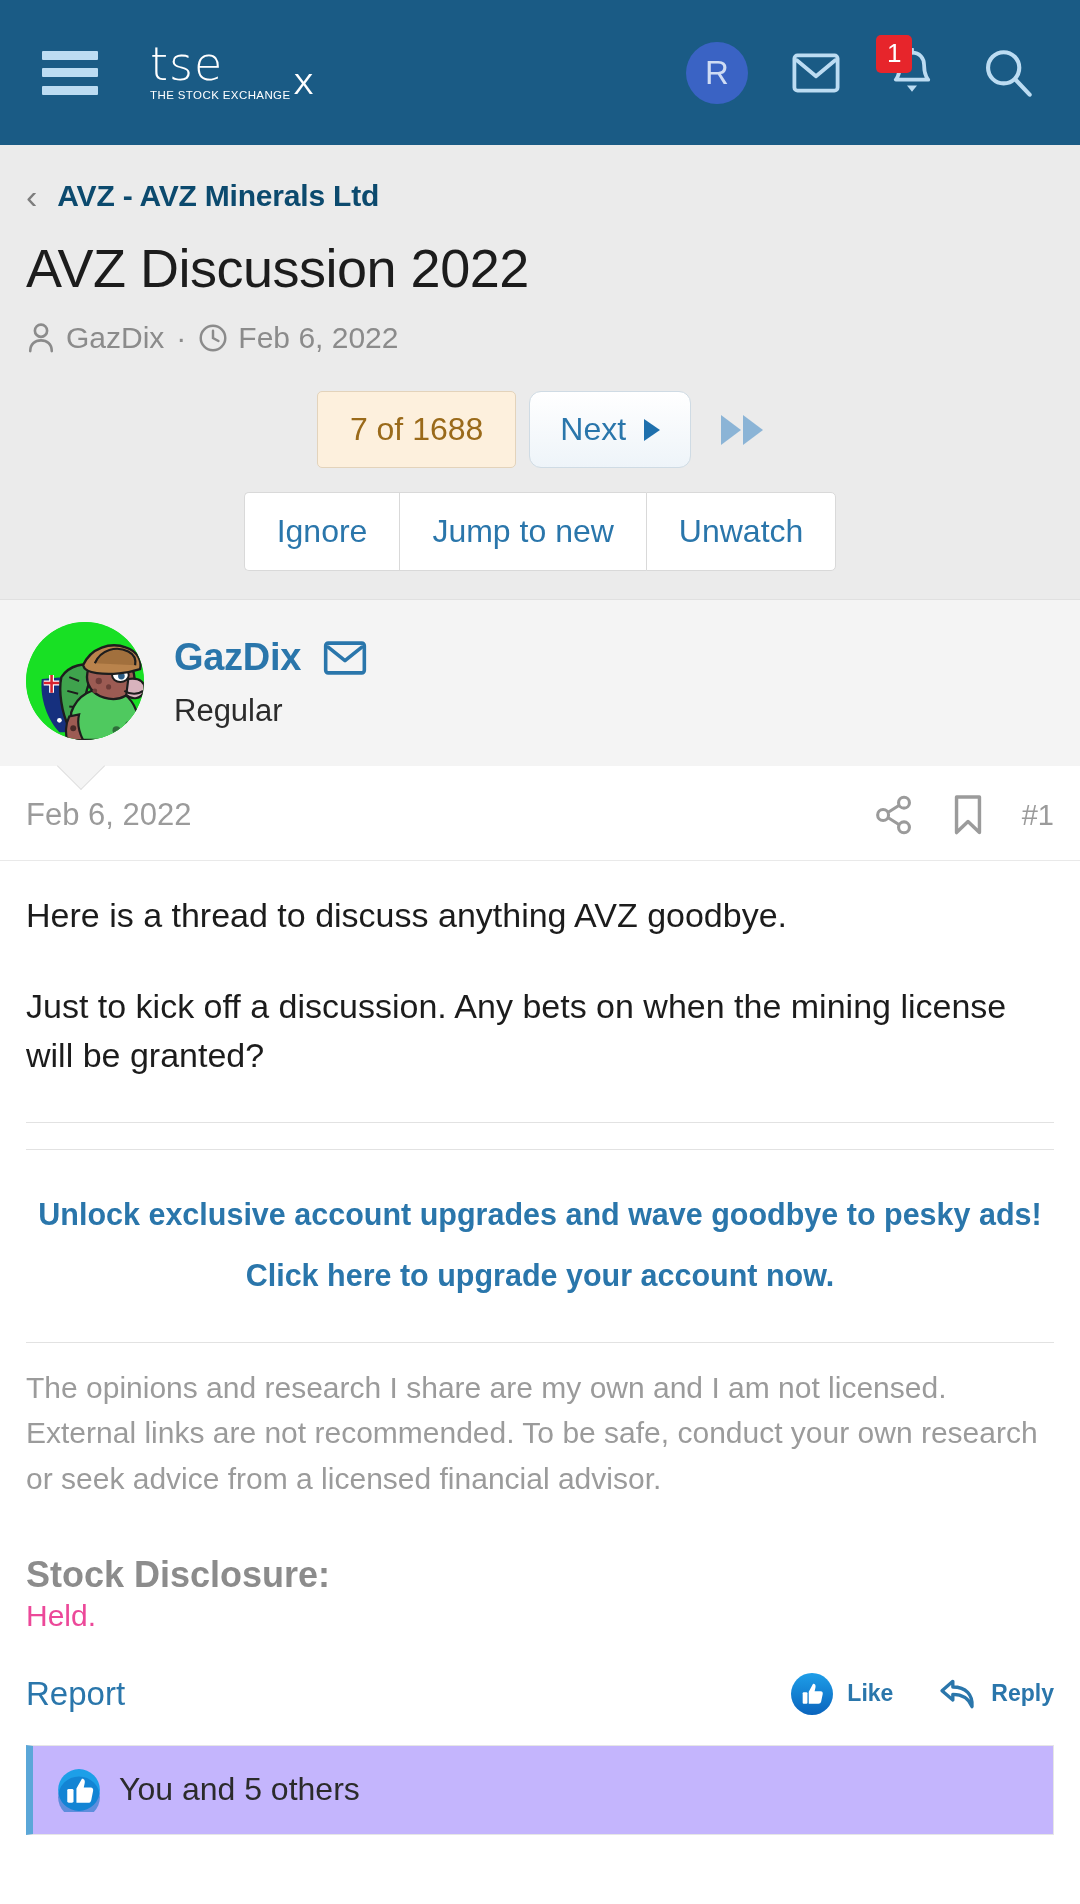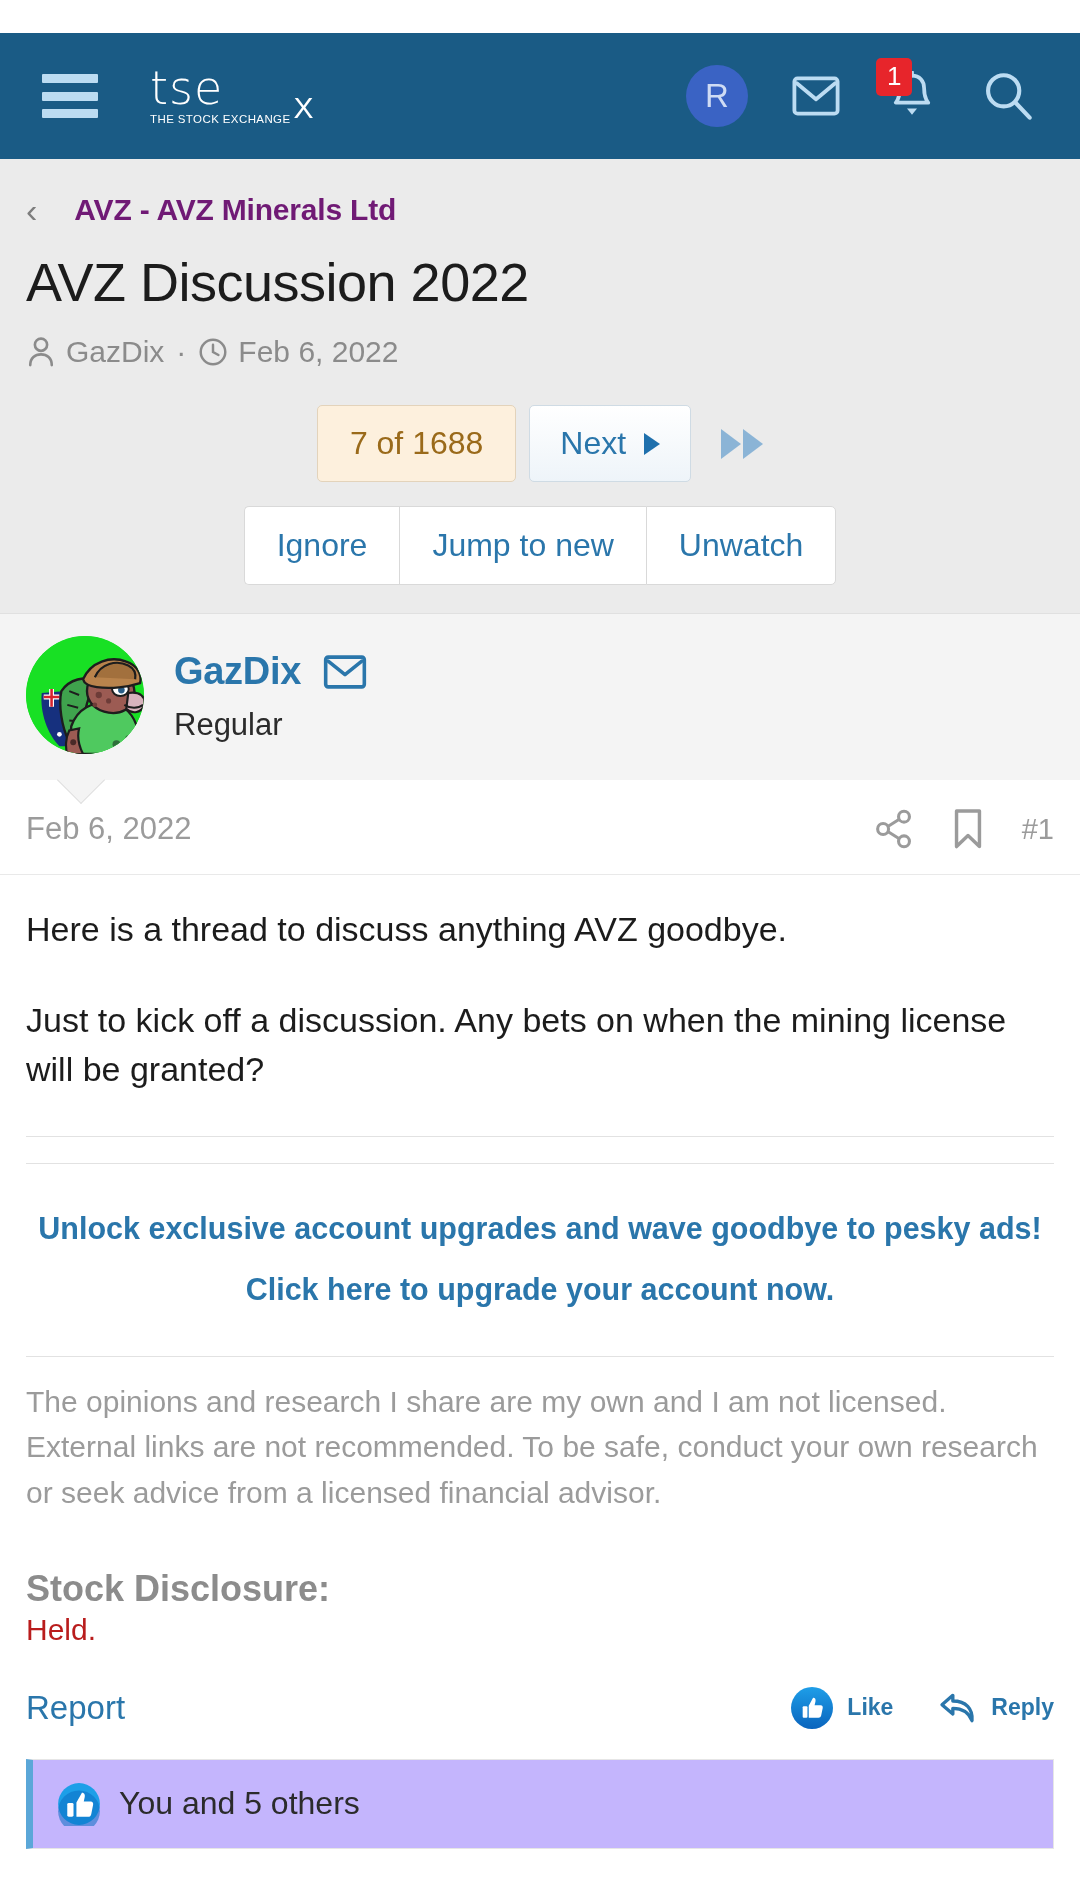--- a/index.html
+++ b/index.html
@@ -7,26 +7,25 @@
   html, body {
     width: 1080px;
     height: 1904px;
     background: #ffffff;
     font-family: "Liberation Sans", sans-serif;
     -webkit-font-smoothing: antialiased;
   }
 
   
   .topbar {
-    height: 126px;
+    height: 145px;
     background: #1a5b85;
     display: flex;
     align-items: center;
     position: relative;
-    margin-top: 33px;
   }
   .hamburger {
     margin-left: 42px;
     width: 56px;
     height: 44px;
     display: flex;
     flex-direction: column;
     justify-content: space-between;
     cursor: pointer;
   }
@@ -105,26 +104,25 @@
     padding: 0 0 28px 0;
   }
   .breadcrumb {
     display: flex;
     align-items: center;
     padding: 34px 0 0 26px;
     gap: 20px;
   }
   .bc-chevron { color: #7d7d7d; font-size: 34px; line-height: 1; font-weight: 300; }
   .bc-link {
-    color: #701a75;
+    color: #0c4a6e;
     font-size: 30px;
     font-weight: bold;
     letter-spacing: -0.2px;
     cursor: pointer;
-    margin-left: 17px;
   }
   .thread-title {
     padding: 24px 0 0 26px;
     font-size: 54px;
     color: #1c1c1c;
     font-weight: 400;
     letter-spacing: -0.5px;
   }
   .thread-meta {
     padding: 22px 0 0 26px;
@@ -150,21 +148,21 @@
     border-radius: 5px;
     color: #9a6a1a;
     font-size: 32px;
     padding: 19px 32px;
     white-space: nowrap;
   }
   .pg-next {
     margin-left: 13px;
     background: linear-gradient(#ffffff, #eef4f9);
     border: 1px solid #cfdbe4;
-    border-radius: 5px;
+    border-radius: 12px;
     color: #2a76ab;
     font-size: 32px;
     padding: 19px 30px;
     display: flex; align-items: center; gap: 18px;
     cursor: pointer;
     white-space: nowrap;
   }
   .tri-right {
     width: 0; height: 0;
     border-left: 16px solid #1f70ad;
@@ -282,21 +280,21 @@
     line-height: 1.52;
   }
   .disclose-label {
     margin-top: 52px;
     font-size: 36px;
     color: #8c8c8c;
     font-weight: bold;
   }
   .disclose-value {
     font-size: 30px;
-    color: #b91c1c;
+    color: #ec4899;
     margin-top: 3px;
   }
 
   .post-actions {
     display: flex;
     align-items: center;
     padding: 40px 26px 30px 26px;
   }
   .report-link { font-size: 33px; color: #2a76ab; cursor: pointer; }
   .actions-right { margin-left: auto; display: flex; align-items: center; gap: 44px; }

